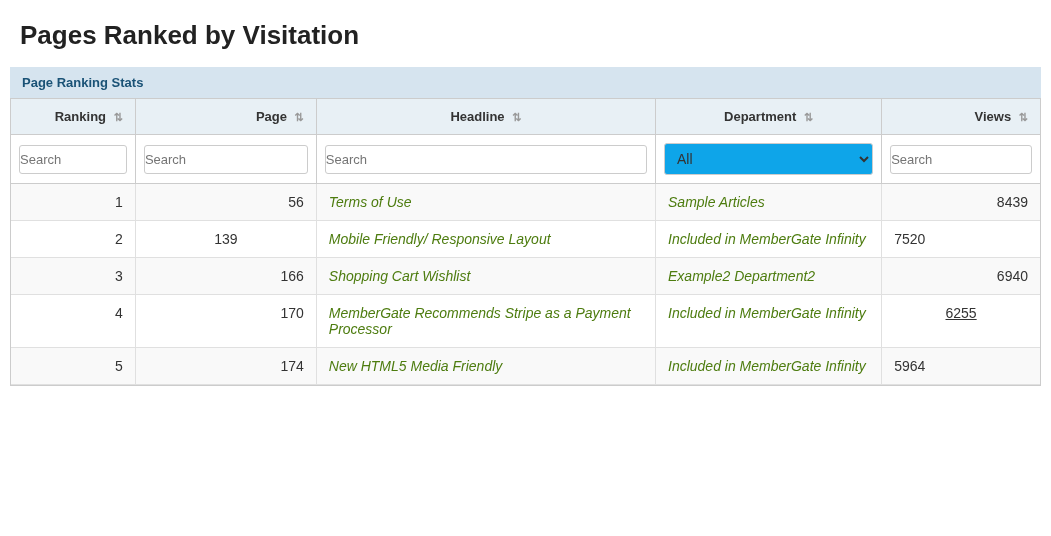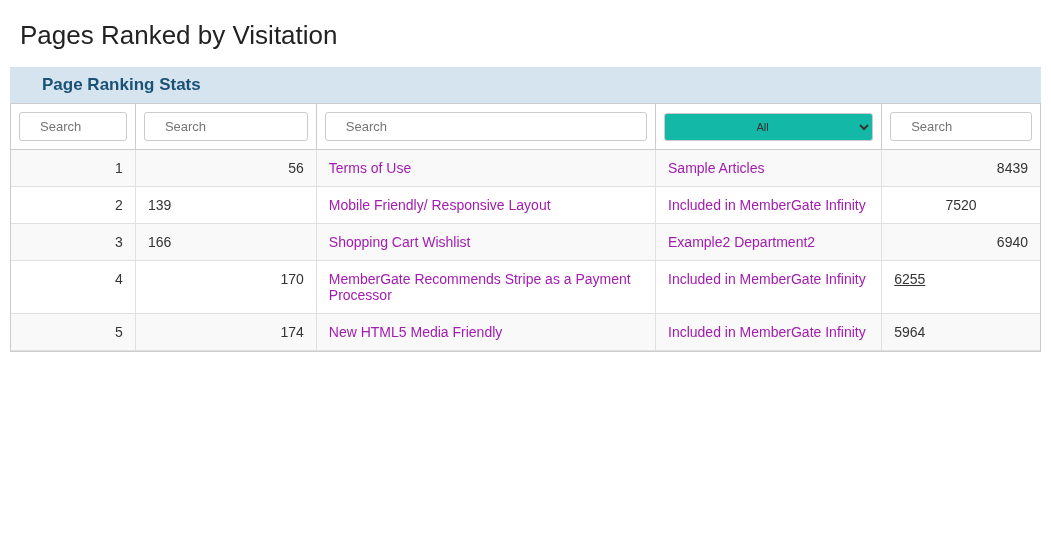--- a/index.html
+++ b/index.html
@@ -8,30 +8,30 @@
       padding: 0;
     }
     body {
       font-family: Arial, sans-serif;
       background: #fff;
       color: #333;
       font-size: 14px;
     }
     .page-title {
       font-size: 26px;
-      font-weight: normal;
+      font-weight: bold;
       padding: 20px 20px 16px 20px;
       color: #222;
     }
     .stats-header {
       background: #d6e4ef;
-      padding: 8px 32px;
+      padding: 8px 12px;
       font-weight: bold;
       color: #1a5276;
-      font-size: 17px;
+      font-size: 13px;
       margin: 0 10px;
     }
     .table-wrapper {
       margin: 0 10px;
       border: 1px solid #ccc;
     }
     table {
       width: 100%;
       border-collapse: collapse;
     }
@@ -59,38 +59,37 @@
       padding: 8px 8px;
       border-bottom: 1px solid #ccc;
       border-right: 1px solid #ccc;
       background: #fff;
     }
     .search-row td:last-child {
       border-right: none;
     }
     .search-input {
       width: 100%;
-      padding: 6px 20px;
+      padding: 6px 0;
       border: 1px solid #ccc;
       border-radius: 3px;
       font-size: 13px;
       color: #aaa;
       outline: none;
     }
     .dept-select {
       width: 100%;
       padding: 6px 8px;
       border: 1px solid #ccc;
       border-radius: 3px;
-      font-size: 11px;
+      font-size: 14px;
       color: #333;
-      background: #14b8a6;
+      background: #0ea5e9;
       outline: none;
       cursor: pointer;
-      text-align: center;
     }
     tbody tr td {
       padding: 10px 12px;
       border-bottom: 1px solid #e0e0e0;
       border-right: 1px solid #e0e0e0;
       vertical-align: top;
     }
     tbody tr td:last-child {
       border-right: none;
     }
@@ -112,34 +111,57 @@
       width: 300px;
     }
     .col-department {
       width: 200px;
     }
     .col-views {
       text-align: right;
       width: 140px;
     }
     .link-text {
-      color: #a21caf;
+      color: #4d7c0f;
       text-decoration: none;
+      font-style: italic;
     }
   </style>
 </head>
 <body>
 
 <h1 class="page-title">Pages Ranked by Visitation</h1>
 
 <div class="stats-header">Page Ranking Stats</div>
 
 <div class="table-wrapper">
   <table>
     <thead>
+      <tr>
+        <th class="col-ranking">
+          <span>Ranking</span>
+          <span class="sort-icon">⇅</span>
+        </th>
+        <th class="col-page">
+          <span>Page</span>
+          <span class="sort-icon">⇅</span>
+        </th>
+        <th class="col-headline">
+          <span>Headline</span>
+          <span class="sort-icon">⇅</span>
+        </th>
+        <th class="col-department">
+          <span>Department</span>
+          <span class="sort-icon">⇅</span>
+        </th>
+        <th class="col-views">
+          <span>Views</span>
+          <span class="sort-icon">⇅</span>
+        </th>
+      </tr>
       <tr class="search-row">
         <td class="col-ranking">
           <input class="search-input" type="text" placeholder="Search" style="">
         </td>
         <td class="col-page">
           <input class="search-input" type="text" placeholder="Search" style="">
         </td>
         <td class="col-headline">
           <input class="search-input" type="text" placeholder="Search" style="">
         </td>
@@ -155,38 +177,38 @@
     <tbody id="table-body">
     <tr>
           <td class="col-ranking" style="text-align: right;">1</td>
           <td class="col-page" style="text-align: right;">56</td>
           <td class="col-headline"><a class="link-text" href="#">Terms of Use</a></td>
           <td class="col-department"><a class="link-text" href="#">Sample Articles</a></td>
           <td class="col-views" style="text-align: right;">8439</td>
         </tr>
         <tr>
           <td class="col-ranking" style="text-align: right;">2</td>
-          <td class="col-page" style="text-align: left;">139</td>
+          <td class="col-page" style="text-align: center;">139</td>
           <td class="col-headline"><a class="link-text" href="#">Mobile Friendly/ Responsive Layout</a></td>
           <td class="col-department"><a class="link-text" href="#">Included in MemberGate Infinity</a></td>
-          <td class="col-views" style="text-align: center;">7520</td>
+          <td class="col-views" style="text-align: left;">7520</td>
         </tr>
         <tr>
           <td class="col-ranking" style="text-align: right;">3</td>
-          <td class="col-page" style="text-align: left;">166</td>
+          <td class="col-page" style="text-align: right;">166</td>
           <td class="col-headline"><a class="link-text" href="#">Shopping Cart Wishlist</a></td>
           <td class="col-department"><a class="link-text" href="#">Example2 Department2</a></td>
           <td class="col-views" style="text-align: right;">6940</td>
         </tr>
         <tr>
           <td class="col-ranking" style="text-align: right;">4</td>
           <td class="col-page" style="text-align: right;">170</td>
           <td class="col-headline"><a class="link-text" href="#">MemberGate Recommends Stripe as a Payment Processor</a></td>
           <td class="col-department"><a class="link-text" href="#">Included in MemberGate Infinity</a></td>
-          <td class="col-views" style="text-align: left; text-decoration: underline;">6255</td>
+          <td class="col-views" style="text-align: center; text-decoration: underline;">6255</td>
         </tr>
         <tr>
           <td class="col-ranking" style="text-align: right;">5</td>
           <td class="col-page" style="text-align: right; margin-top: 46px;">174</td>
           <td class="col-headline"><a class="link-text" href="#">New HTML5 Media Friendly</a></td>
           <td class="col-department"><a class="link-text" href="#">Included in MemberGate Infinity</a></td>
           <td class="col-views" style="text-align: left;">5964</td>
         </tr>
       </tbody>
   </table>

